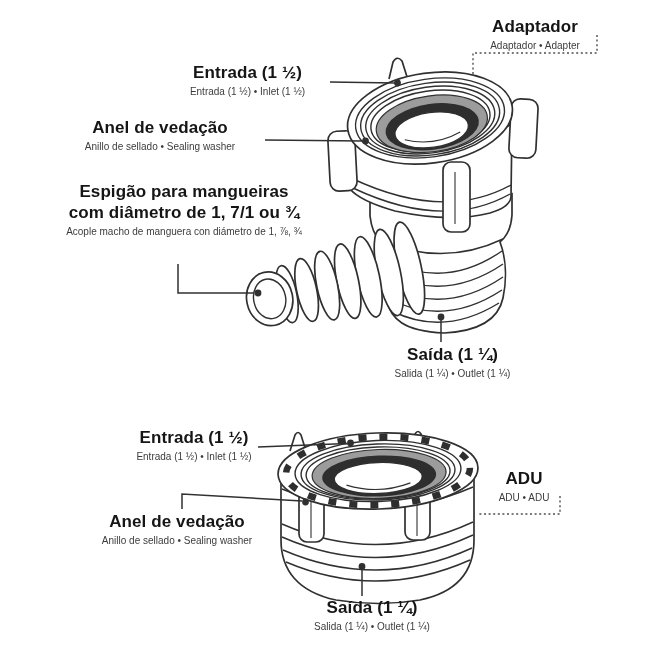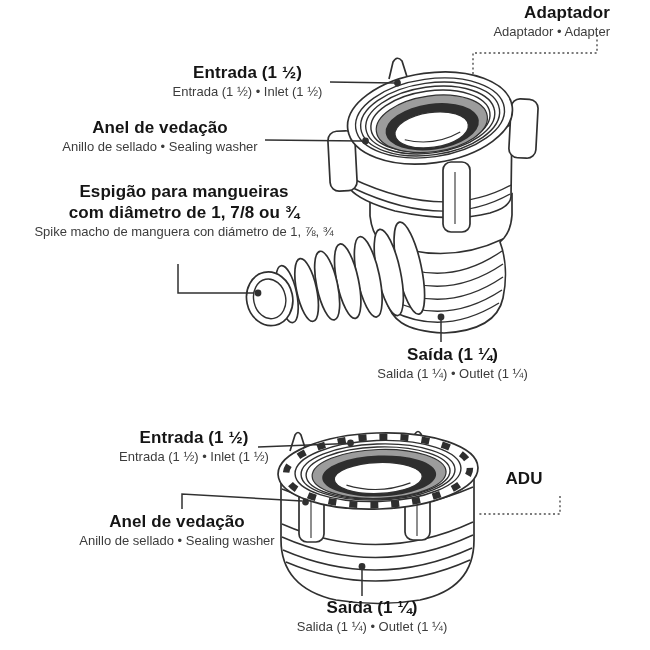--- a/index.html
+++ b/index.html
@@ -9,21 +9,21 @@
     --washer_dark:#2e2e2e;
     --title_text:#151515;
     --subtitle_text:#3c3c3c;
   }
   html,body{margin:0;padding:0;}
   body{background:var(--background);font-family:"Liberation Sans","DejaVu Sans",sans-serif;}
   #stage{position:relative;width:650px;height:650px;background:var(--background);overflow:hidden;}
   svg{position:absolute;left:0;top:0;}
   .label{position:absolute;text-align:center;}
   .t{font-weight:700;font-size:17px;line-height:21px;color:var(--title_text);letter-spacing:.1px;}
-  .s{font-size:13px;line-height:17px;color:var(--subtitle_text);}
+  .s{font-size:10px;line-height:17px;color:var(--subtitle_text);}
   .fw{fill:#ffffff;stroke:var(--line);stroke-width:1.7;}
   .ln{fill:none;stroke:var(--line);stroke-width:1.4;}
   .lnthin{fill:none;stroke:var(--line);stroke-width:1.1;}
   .gray{fill:var(--washer_gray);stroke:var(--line);stroke-width:1.2;}
   .dark{fill:var(--washer_dark);stroke:none;}
   .bore{fill:#ffffff;stroke:var(--line);stroke-width:1.3;}
   .ld{fill:none;stroke:var(--line);stroke-width:1.5;}
   .ldd{fill:none;stroke:var(--line);stroke-width:1.4;stroke-dasharray:2 2.6;opacity:.85;}
   .dot{fill:var(--line);stroke:none;}
   .studs{fill:none;stroke:var(--washer_dark);stroke-width:6.5;stroke-dasharray:8 13;}
@@ -139,53 +139,54 @@
       <path class="ld" d="M182,509 L182,494 L302,501"></path>
       <circle class="dot" cx="305.5" cy="502" r="3.4"></circle>
 
       <path class="ldd" d="M560,496 L560,514 L478,514"></path>
 
       <path class="ld" d="M362,569 L362,596"></path>
       <circle class="dot" cx="362" cy="566.5" r="3.4"></circle>
     </g>
   </svg>
 
-  <div class="label" style="left:460px;top:2px;width:150px;text-align:right;">
+  <div class="label" style="left:460px;top:16px;width:150px;">
     <div class="t">Adaptador</div>
     <div class="s">Adaptador • Adapter</div>
   </div>
 
   <div class="label" style="left:165px;top:62px;width:165px;">
     <div class="t">Entrada (1 ½)</div>
     <div class="s">Entrada (1 ½) • Inlet (1 ½)</div>
   </div>
 
   <div class="label" style="left:55px;top:117px;width:210px;">
     <div class="t">Anel de vedação</div>
     <div class="s">Anillo de sellado •  Sealing washer</div>
   </div>
 
   <div class="label" style="left:28px;top:181px;width:312px;">
     <div class="t">Espigão para mangueiras</div>
-    <div class="t">com diâmetro de 1, 7/8 ou ¾</div>
-    <div class="s">Spike macho de manguera con diámetro de 1, ⅞, ¾</div>
+    <div class="t">com diâmetro de 1, 7/1 ou ¾</div>
+    <div class="s">Acople macho de manguera con diámetro de 1, ⅞, ¾</div>
   </div>
 
   <div class="label" style="left:360px;top:344px;width:185px;">
     <div class="t">Saída (1 ¼)</div>
     <div class="s">Salida (1 ¼) • Outlet (1 ¼)</div>
   </div>
 
   <div class="label" style="left:103px;top:427px;width:182px;">
     <div class="t">Entrada (1 ½)</div>
     <div class="s">Entrada (1 ½) • Inlet (1 ½)</div>
   </div>
 
   <div class="label" style="left:468px;top:468px;width:112px;">
     <div class="t">ADU</div>
+    <div class="s">ADU • ADU</div>
   </div>
 
   <div class="label" style="left:65px;top:511px;width:224px;">
     <div class="t">Anel de vedação</div>
     <div class="s">Anillo de sellado •  Sealing washer</div>
   </div>
 
   <div class="label" style="left:278px;top:597px;width:188px;">
     <div class="t">Saída (1 ¼)</div>
     <div class="s">Salida (1 ¼) • Outlet (1 ¼)</div>

